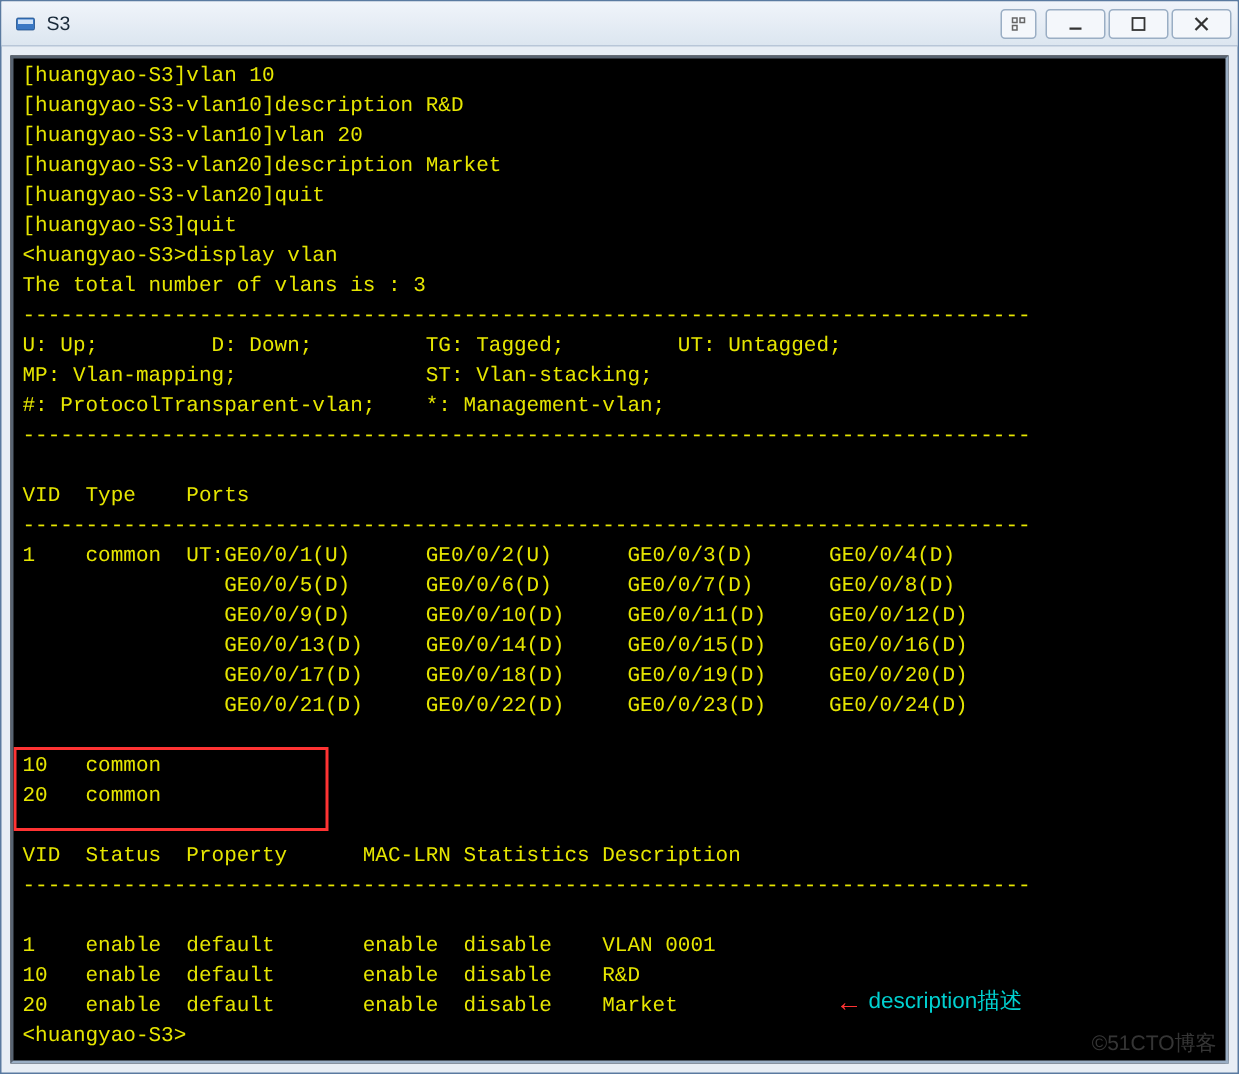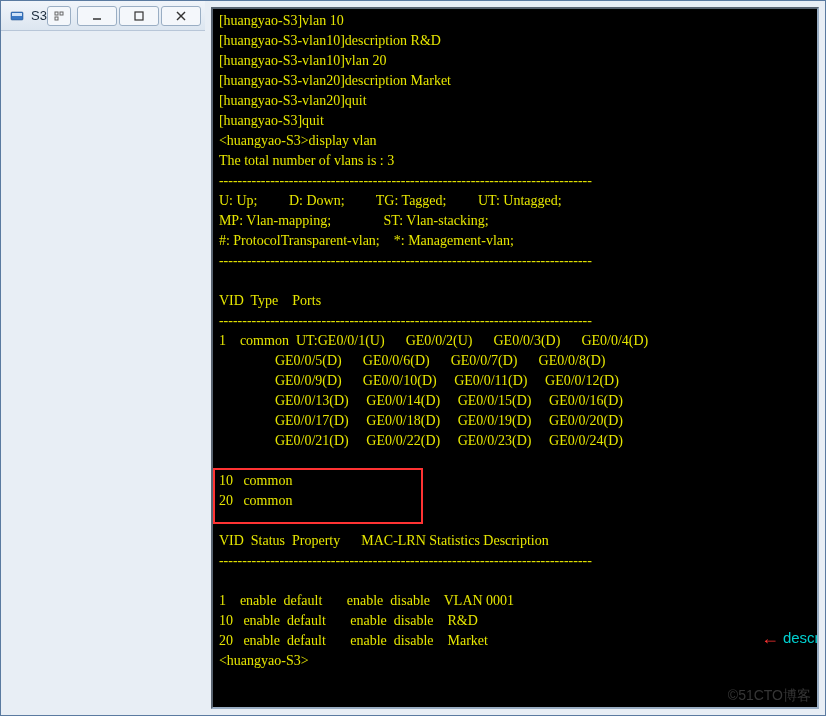--- a/index.html
+++ b/index.html
@@ -9,21 +9,21 @@
       width: 826px;
       height: 716px;
       overflow: hidden;
     }
     .window {
       width: 826px;
       height: 716px;
       border: 1px solid #5a7aa0;
       background: #e8eef5;
       display: flex;
-      flex-direction: row;
+      flex-direction: column;
     }
     .titlebar {
       height: 30px;
       background: linear-gradient(#f0f4fa, #dce6f0);
       border-bottom: 1px solid #b8c6d8;
       display: flex;
       align-items: center;
       padding: 0 4px;
     }
     .app-icon {
@@ -137,21 +137,21 @@
       </div>
       <div class="win-btn">
         <svg width="10" height="10" viewBox="0 0 10 10">
             <line x1="1" y1="1" x2="9" y2="9" stroke="#333" stroke-width="1.5"></line>
             <line x1="9" y1="1" x2="1" y2="9" stroke="#333" stroke-width="1.5"></line>
           </svg>
       </div>
     </div>
   </div>
 
-  <div class="terminal" id="term"><div style="white-space: pre; font-family: Liberation Serif, serif;">[huangyao-S3]vlan 10
+  <div class="terminal" id="term"><div style="white-space: pre;">[huangyao-S3]vlan 10
 [huangyao-S3-vlan10]description R&amp;D
 [huangyao-S3-vlan10]vlan 20
 [huangyao-S3-vlan20]description Market
 [huangyao-S3-vlan20]quit
 [huangyao-S3]quit
 &lt;huangyao-S3&gt;display vlan
 The total number of vlans is : 3
 --------------------------------------------------------------------------------
 U: Up;         D: Down;         TG: Tagged;         UT: Untagged;
 MP: Vlan-mapping;               ST: Vlan-stacking;

